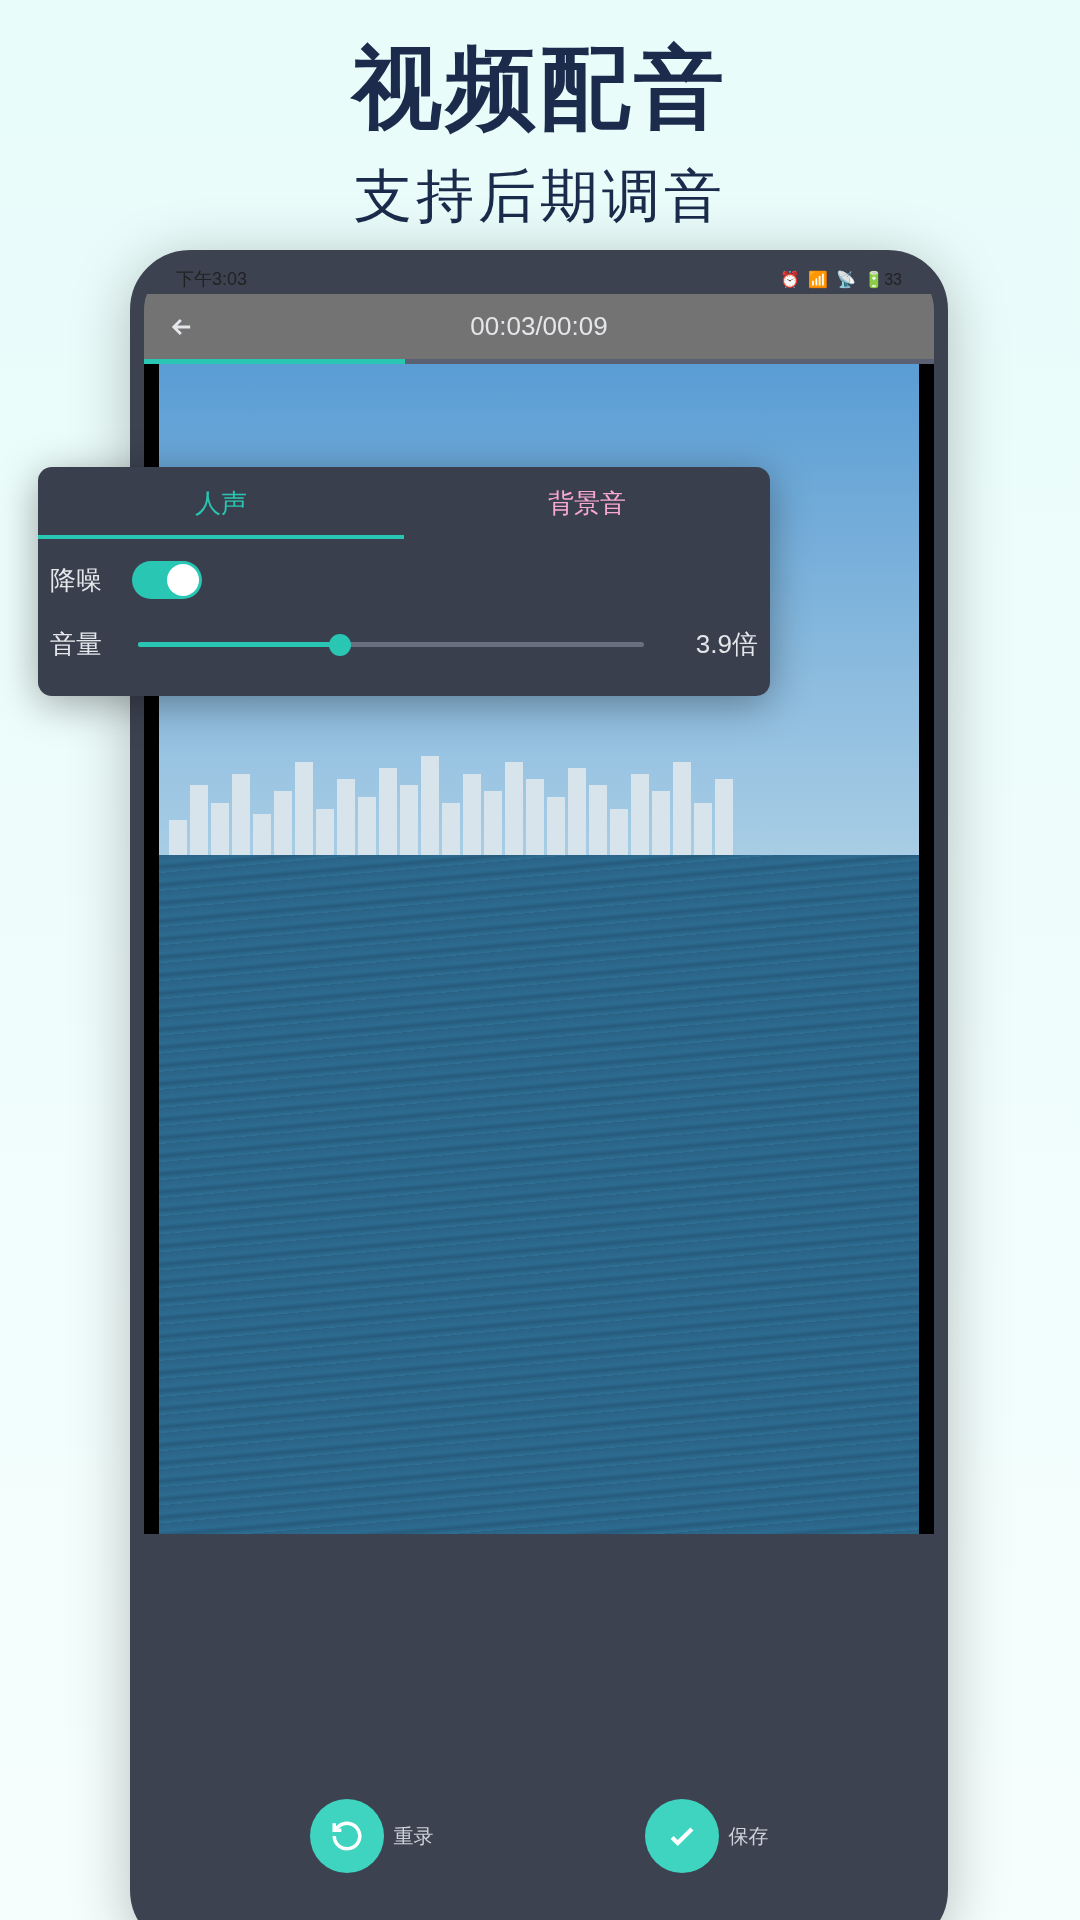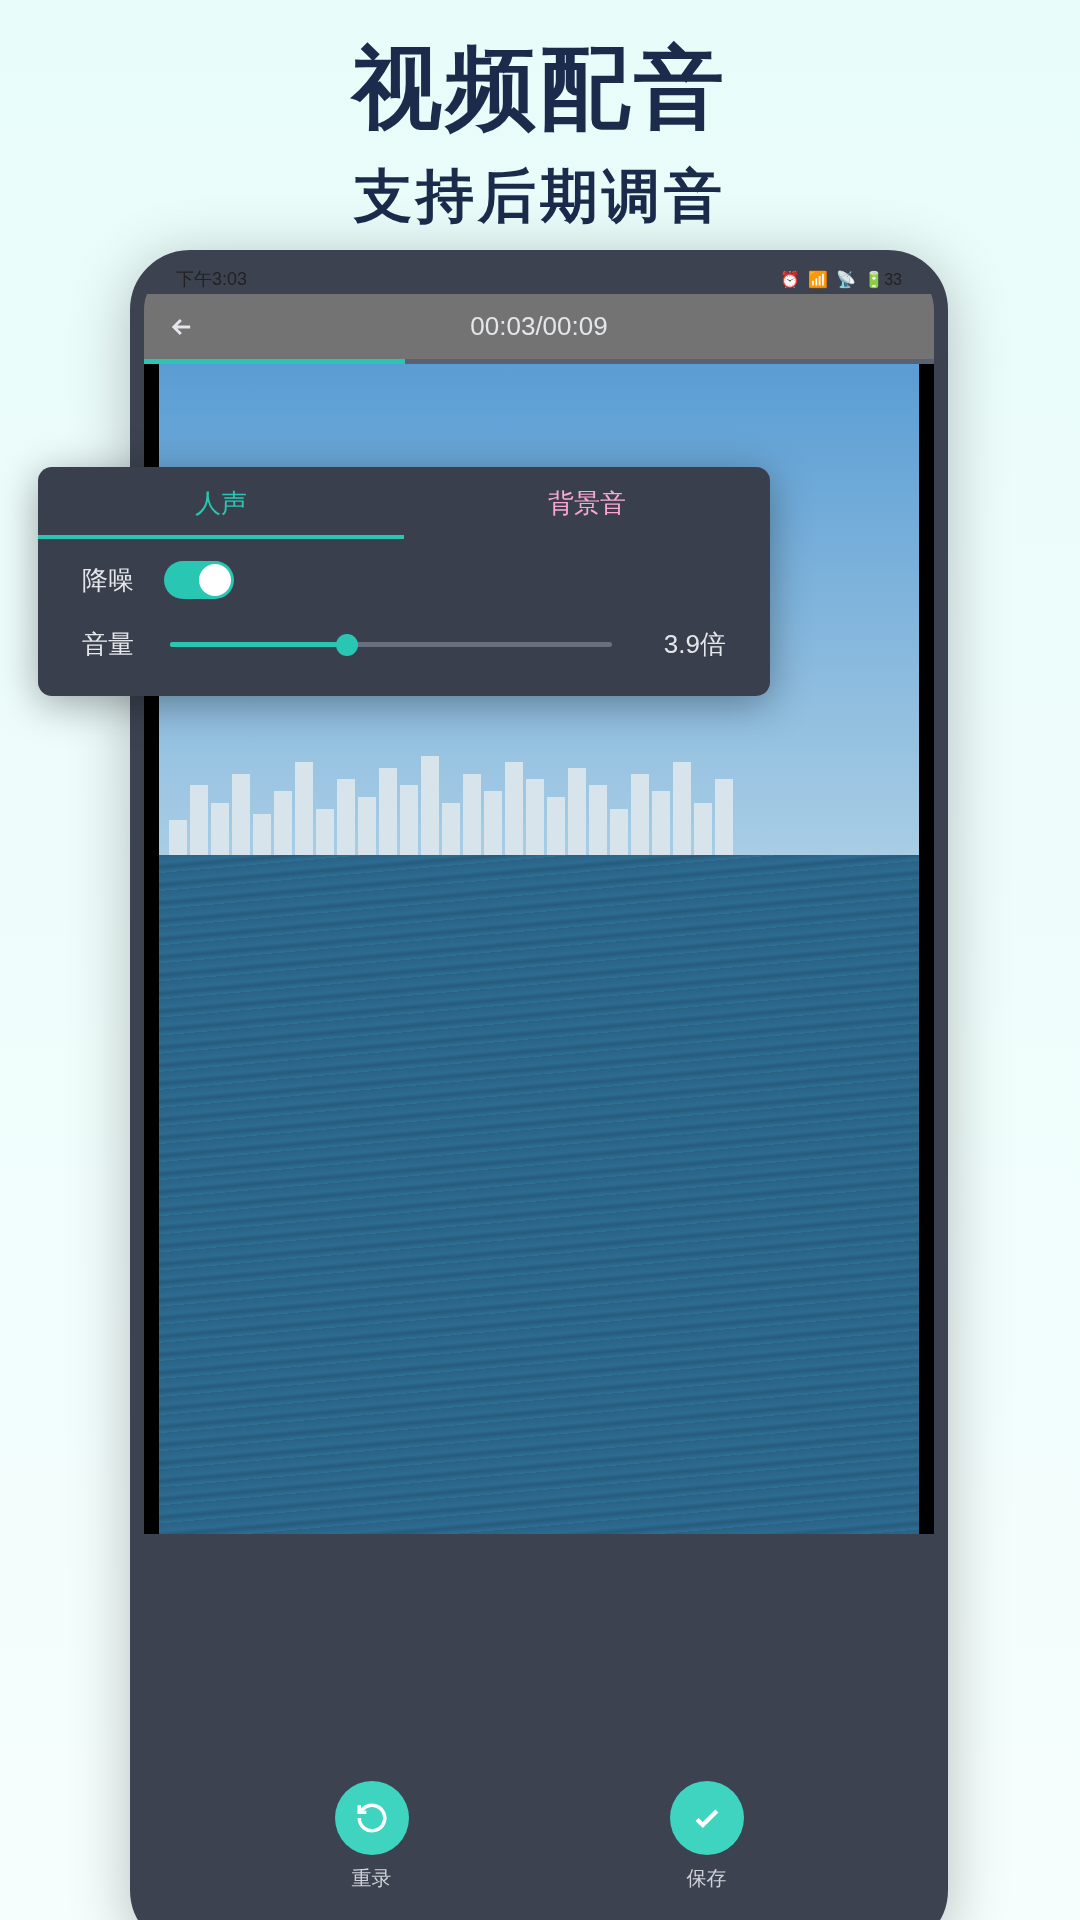--- a/index.html
+++ b/index.html
@@ -15,21 +15,21 @@
   padding-top: 28px;
 }
 .promo-title h1 {
   font-size: 90px;
   font-weight: 600;
   color: #1a2b4c;
   letter-spacing: 4px;
 }
 .promo-title h2 {
   font-size: 58px;
-  font-weight: 700;
+  font-weight: 400;
   color: #1a2b4c;
   letter-spacing: 4px;
   margin-top: 8px;
 }
 .phone-mockup {
   position: absolute;
   top: 250px;
   left: 130px;
   width: 818px;
   height: 1700px;
@@ -106,21 +106,21 @@
   bottom: 0;
   left: 0;
   right: 0;
   height: 180px;
   background: #3d4251;
   display: flex;
   justify-content: space-around;
   align-items: center;
   padding: 0 60px 20px;
 }
-.bar-btn { display:flex; flex-direction:column; align-items:center; gap:10px; }
+.bar-btn { display:flex; flex-direction:row; align-items:center; gap:10px; }
 .circle-sm {
   width: 74px; height:74px; border-radius:50%;
   background:#3fd4c0; display:flex; align-items:center; justify-content:center;
 }
 .circle-lg {
   width: 118px; height:118px; border-radius:28px;
   background:#3fd4c0; display:flex; align-items:center; justify-content:center;
 }
 .stop-sq { width:44px; height:44px; background:#fff; border-radius:6px; }
 .bar-label { color:#cfd2d9; font-size:20px; }
@@ -140,21 +140,21 @@
   position: relative;
 }
 .panel-tab {
   flex:1; display:flex; align-items:center; justify-content:center;
   font-size: 26px; color:#f9a8d4;
 }
 .panel-tab.active { color:#29c7b3; }
 .tab-underline {
   position:absolute; bottom:0; left:0; width:50%; height:4px; background:#29c7b3;
 }
-.panel-body { padding: 22px 44px 34px; }
+.panel-body { padding: 22px 12px 34px; }
 .row { display:flex; align-items:center; margin-bottom: 28px; }
 .row:last-child { margin-bottom:0; }
 .row-label { color:#e4e6ea; font-size:26px; width:78px; }
 .toggle {
   width:70px; height:38px; background:#29c7b3; border-radius:20px;
   position:relative; margin-left:4px;
 }
 .toggle-knob {
   position:absolute; right:3px; top:3px; width:32px; height:32px;
   background:#fff; border-radius:50%;

